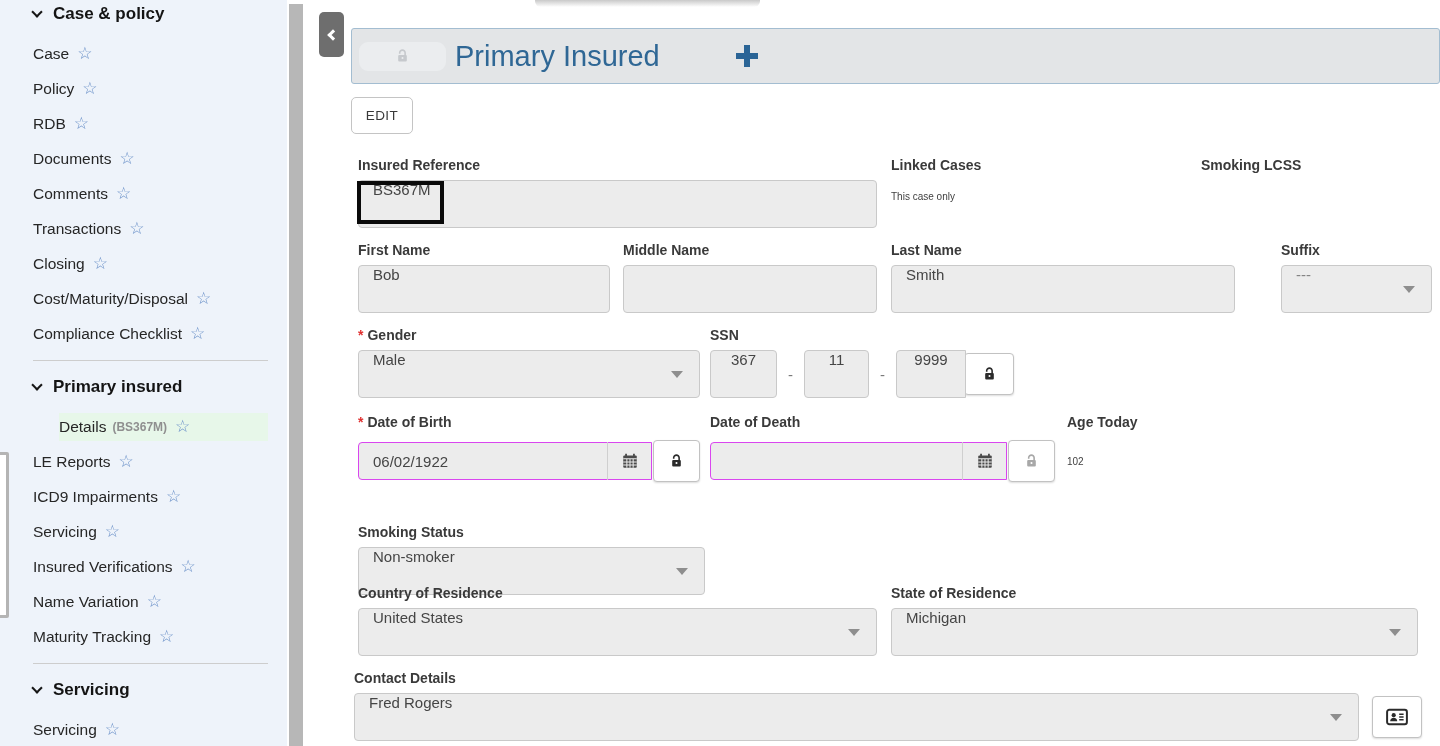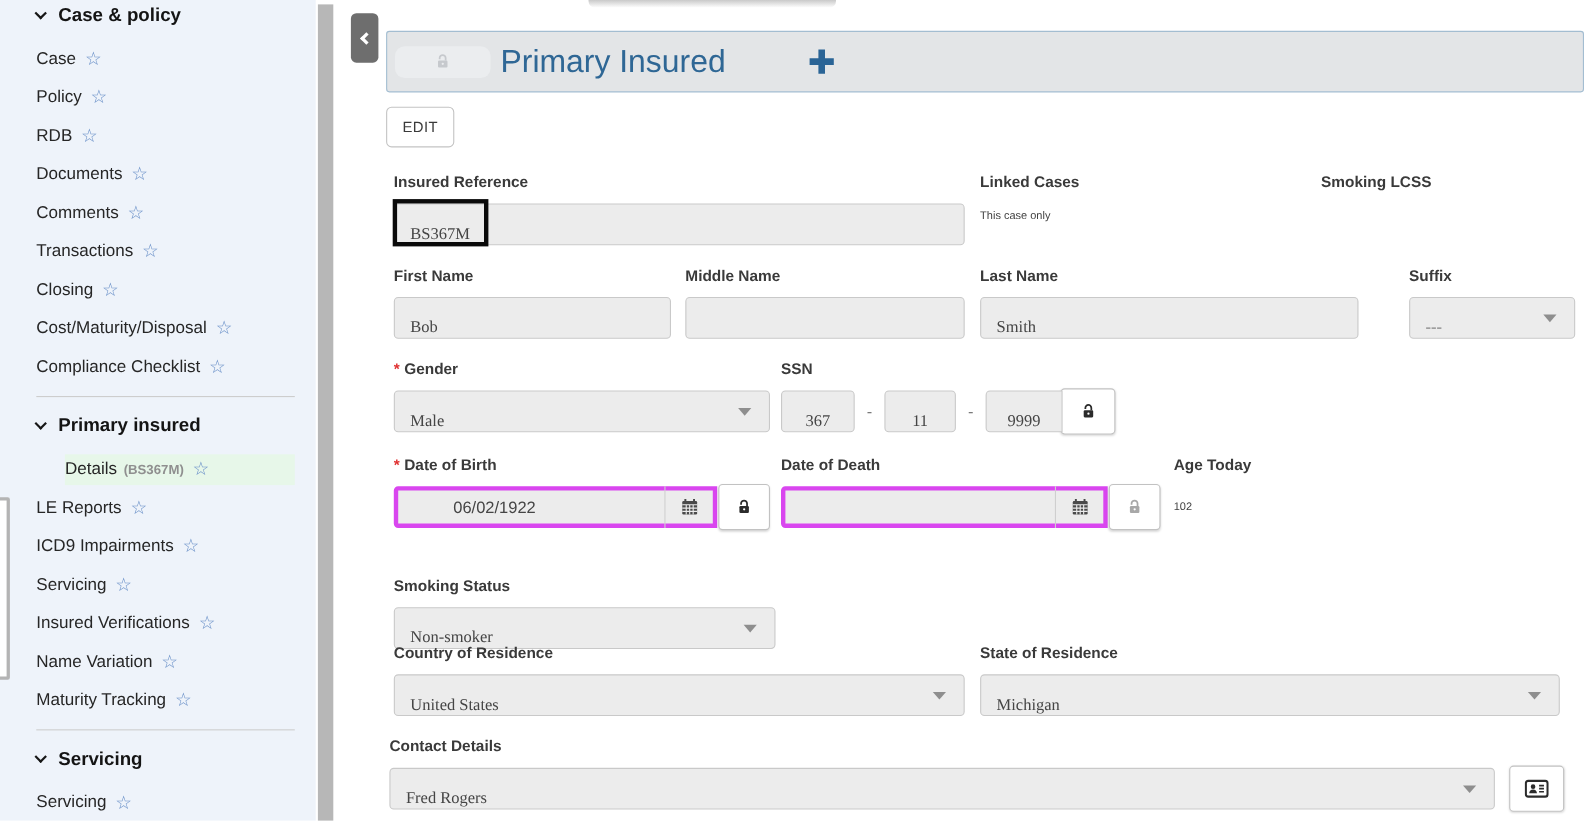--- a/index.html
+++ b/index.html
@@ -46,31 +46,31 @@
     justify-content:center;cursor:pointer;color:#2a6496;}
   .edit-btn{position:absolute;left:0;top:97px;width:62px;height:37px;background:#fff;
     border:1px solid #c4c4c4;border-radius:5px;font-size:13.5px;color:#3a3a3a;letter-spacing:.4px;
     display:flex;align-items:center;justify-content:center;cursor:pointer;}
 
   
   .field{position:absolute;}
   .flabel{font-size:14px;font-weight:700;color:#3a3a3a;height:16px;line-height:16px;white-space:nowrap;}
   .req{color:#e03131;margin-right:4px;}
   .frow{display:flex;align-items:center;margin-top:10px;height:42px;}
-  .input,.select{height:38px;background:#ececec;border:1px solid #c9c9c9;border-radius:4px;
-    display:flex;align-items:flex-end;padding:0 14px;font-size:15px;color:#454545;position:relative;cursor:text;font-family:Liberation Serif, serif;}
+  .input,.select{height:48px;background:#ececec;border:1px solid #c9c9c9;border-radius:4px;
+    display:flex;align-items:flex-start;padding:0 14px;font-size:15px;color:#454545;position:relative;cursor:text;}
   .select{cursor:pointer;padding-right:34px;}
   .select .arrow{position:absolute;right:16px;top:50%;margin-top:-3px;width:0;height:0;
     border-left:6px solid transparent;border-right:6px solid transparent;border-top:7px solid #8e8e8e;}
   .select.empty{color:#848484;}
   .statictext{font-size:10px;color:#3f3f3f;}
   .ssn-input{justify-content:center;padding:0;}
   .ssn-dash{color:#7a7a7a;margin:0 11px;font-size:15px;}
   .seg-group{display:flex;align-items:center;height:38px;background:#ececec;
-    border:4px solid #d946ef;border-radius:4px;padding-left:36px;}
+    border:1px solid #d946ef;border-radius:4px;}
   .seg-text{padding:0 14px;font-size:15px;color:#454545;flex:1 1 auto;}
   .seg-cal{width:44px;height:38px;border-left:1px solid #cfcfcf;display:flex;align-items:center;
     justify-content:center;color:#4a4a4a;cursor:pointer;flex:0 0 auto;}
   .icon-btn{background:#fff;border:1px solid #c2c2c2;border-radius:4px;width:47px;height:42px;
     display:flex;align-items:center;justify-content:center;box-shadow:0 1px 2px rgba(0,0,0,.14);
     cursor:pointer;flex:0 0 auto;}
   .icon-dark{color:#2b2b2b;}
   .icon-muted{color:#a8a8a8;}
   .annotation-box{position:absolute;left:6px;top:181px;width:87px;height:43px;
     border:4px solid #0a0a0a;z-index:10;pointer-events:none;}

